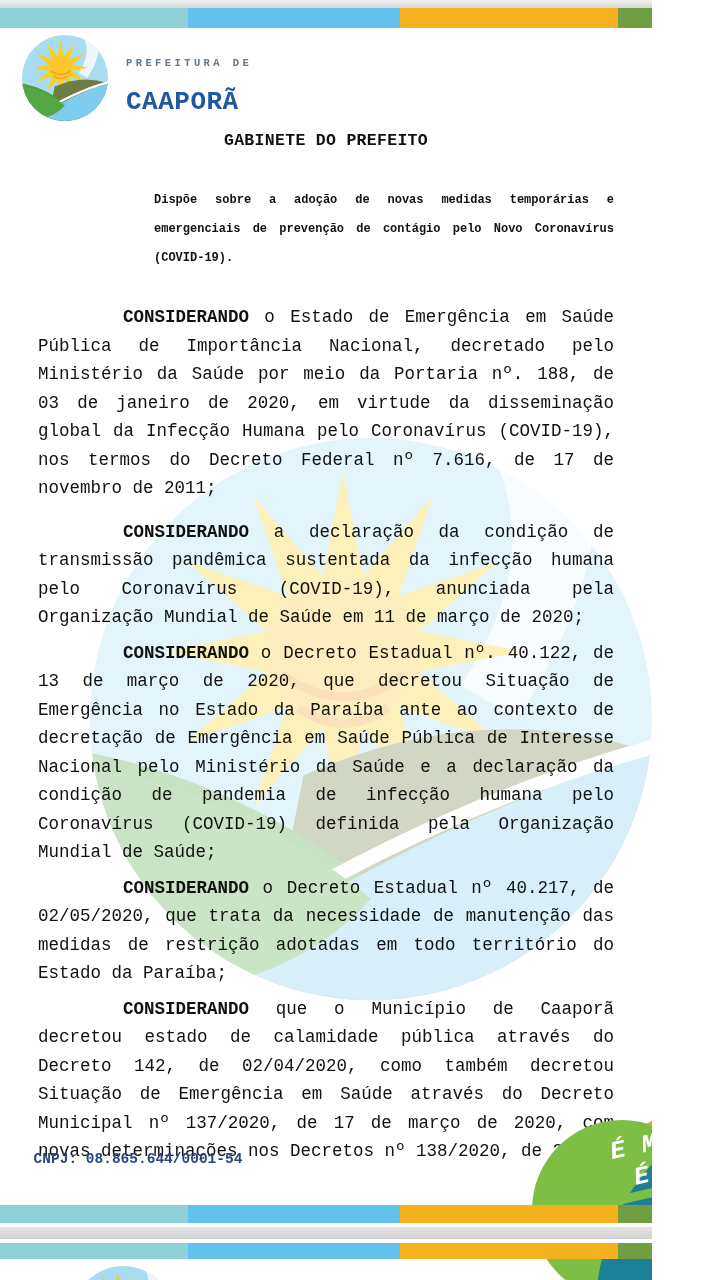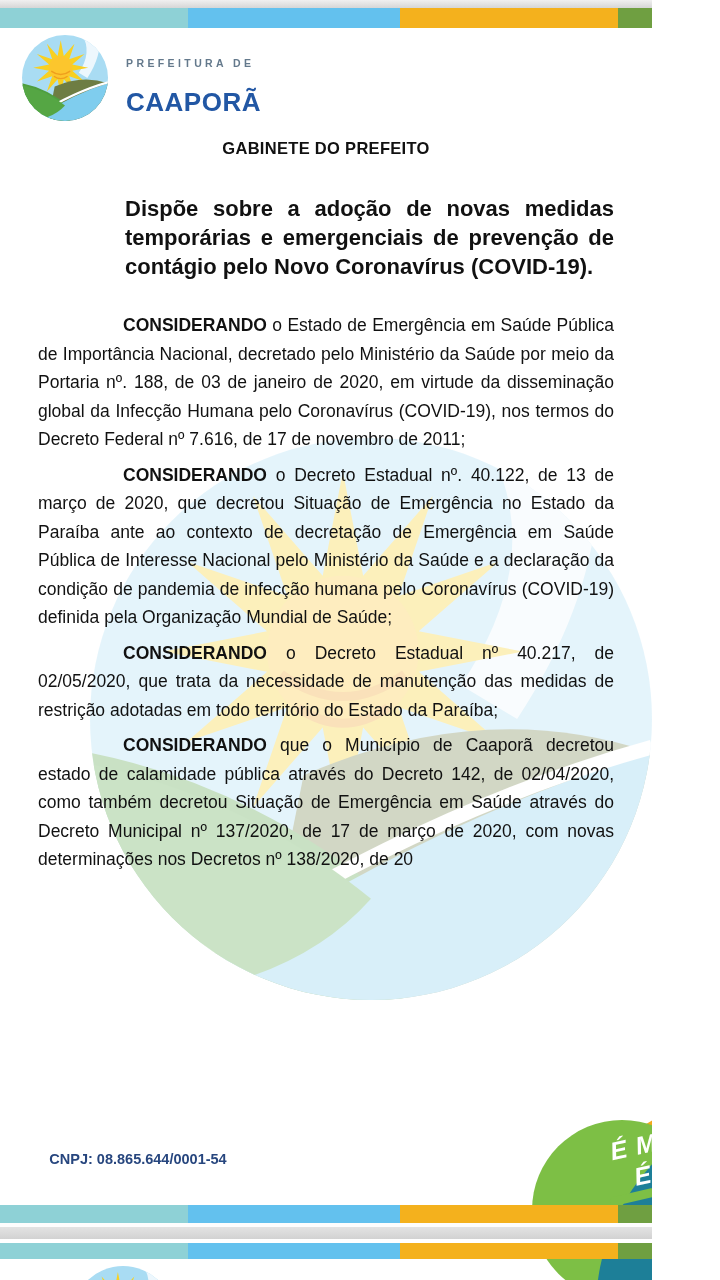--- a/index.html
+++ b/index.html
@@ -1,41 +1,41 @@
 <!DOCTYPE html>
 <html lang="pt"><head>
 <meta charset="utf-8">
 <style>
   html,body{margin:0;padding:0;background:#fff;}
   .page{
     position:relative;width:652px;height:1280px;overflow:hidden;background:#fff;
-    font-family:Liberation Sans, sans-serif;color:#111;
+    font-family:Liberation Mono, monospace;color:#111;
   }
   
   .gray-strip{position:absolute;left:0;width:720px;background:linear-gradient(#f0f0f0,#d6d6d6);}
   .gray-strip.top{top:0;height:8px;}
   .color-bar{position:absolute;left:0;width:720px;display:flex;z-index:5;}
   .color-bar .seg-teal{width:188px;background:#8ed1d6;}
   .color-bar .seg-blue{width:212px;background:#63c1ee;}
   .color-bar .seg-yellow{width:218px;background:#f4b11d;}
   .color-bar .seg-green{width:102px;background:#6f9f41;}
   .bar-top{top:8px;height:20px;}
   
   .brand{position:absolute;top:35px;left:22px;display:flex;align-items:center;z-index:3;}
   .logo{width:86px;height:86px;}
   .brand-text{margin-left:18px;padding-top:18px;}
   .brand-agency{font-size:10.5px;letter-spacing:3.4px;color:#64798c;font-weight:bold;}
   .brand-city{font-size:26px;font-weight:bold;color:#2257a4;letter-spacing:0.5px;margin-top:18px;}
   
   .watermark{position:absolute;left:90px;top:438px;width:562px;height:562px;opacity:0.30;z-index:0;}
   
-  .doc{position:absolute;top:8px;left:0;right:0;padding:0 38px;z-index:1;}
+  .doc{position:absolute;top:0;left:0;right:0;padding:0 38px;z-index:1;}
   .office-title{margin:131px 0 0 0;text-align:center;font-size:16.5px;font-weight:bold;letter-spacing:0.3px;}
   .decree-number{margin:51px 0 0 0;font-size:16.5px;font-weight:bold;}
-  .epigraph{margin:36px 0 0 87px;font-size:22px;font-weight:bold;line-height:29px;text-align:justify;}
+  .epigraph{margin:36px 0 0 116px;font-size:12px;font-weight:bold;line-height:29px;text-align:justify;}
   .para{margin:0;font-size:17.5px;line-height:28.5px;text-align:justify;text-indent:85px;}
   .para b{font-weight:bold;}
   .p1{margin-top:25px;}
   .p2{margin-top:30px;}
   .p3{margin-top:15px;}
   .p4{margin-top:7px;}
   .p5{margin-top:7px;}
   .p6{margin-top:7px;}
   
   .footer-address{position:absolute;left:18px;top:1150px;width:240px;text-align:center;
@@ -110,20 +110,21 @@
     <use href="#caapora-logo"></use>
   </svg>
 
   <div class="doc">
     <p class="office-title">GABINETE DO PREFEITO</p>
     <p class="epigraph">Dispõe sobre a adoção de novas medidas temporárias e emergenciais de prevenção de contágio pelo Novo Coronavírus (COVID-19).</p>
 
 
     <p class="para p2"><b>CONSIDERANDO</b><span> o Estado de Emergência em Saúde Pública de Importância Nacional, decretado pelo Ministério da Saúde por meio da Portaria nº. 188, de 03 de janeiro de 2020, em virtude da disseminação global da Infecção Humana pelo Coronavírus (COVID-19), nos termos do Decreto Federal nº 7.616, de 17 de novembro de 2011;</span></p>
 
+    <p class="para p3"><b>CONSIDERANDO</b><span> a declaração da condição de transmissão pandêmica sustentada da infecção humana pelo Coronavírus (COVID-19), anunciada pela Organização Mundial de Saúde em 11 de março de 2020;</span></p>
 
     <p class="para p4"><b>CONSIDERANDO</b><span> o Decreto Estadual nº. 40.122, de 13 de março de 2020, que decretou Situação de Emergência no Estado da Paraíba ante ao contexto de decretação de Emergência em Saúde Pública de Interesse Nacional pelo Ministério da Saúde e a declaração da condição de pandemia de infecção humana pelo Coronavírus (COVID-19) definida pela Organização Mundial de Saúde;</span></p>
 
     <p class="para p5"><b>CONSIDERANDO</b><span> o Decreto Estadual nº 40.217, de 02/05/2020, que trata da necessidade de manutenção das medidas de restrição adotadas em todo território do Estado da Paraíba;</span></p>
 
     <p class="para p6"><b>CONSIDERANDO</b><span> que o Município de Caaporã decretou estado de calamidade pública através do Decreto 142, de 02/04/2020, como também decretou Situação de Emergência em Saúde através do Decreto Municipal nº 137/2020, de 17 de março de 2020, com novas determinações nos Decretos nº 138/2020, de 20</span></p>
   </div>
 
   <div class="footer-address">
     <div>CNPJ: 08.865.644/0001-54</div>

